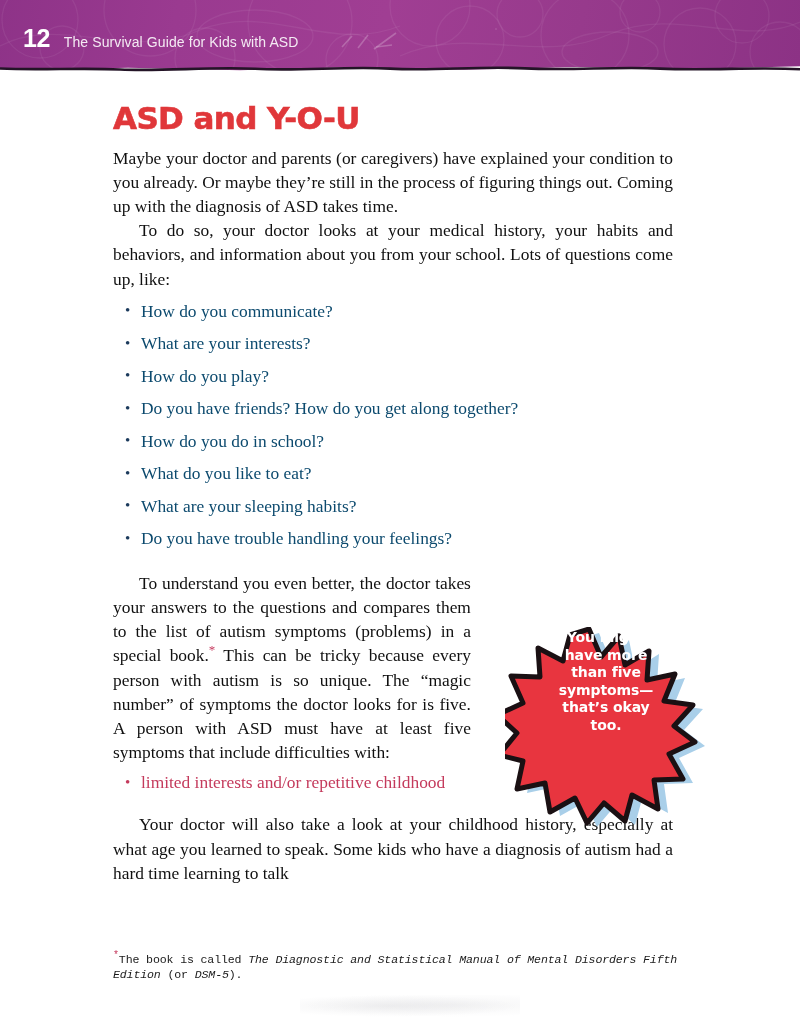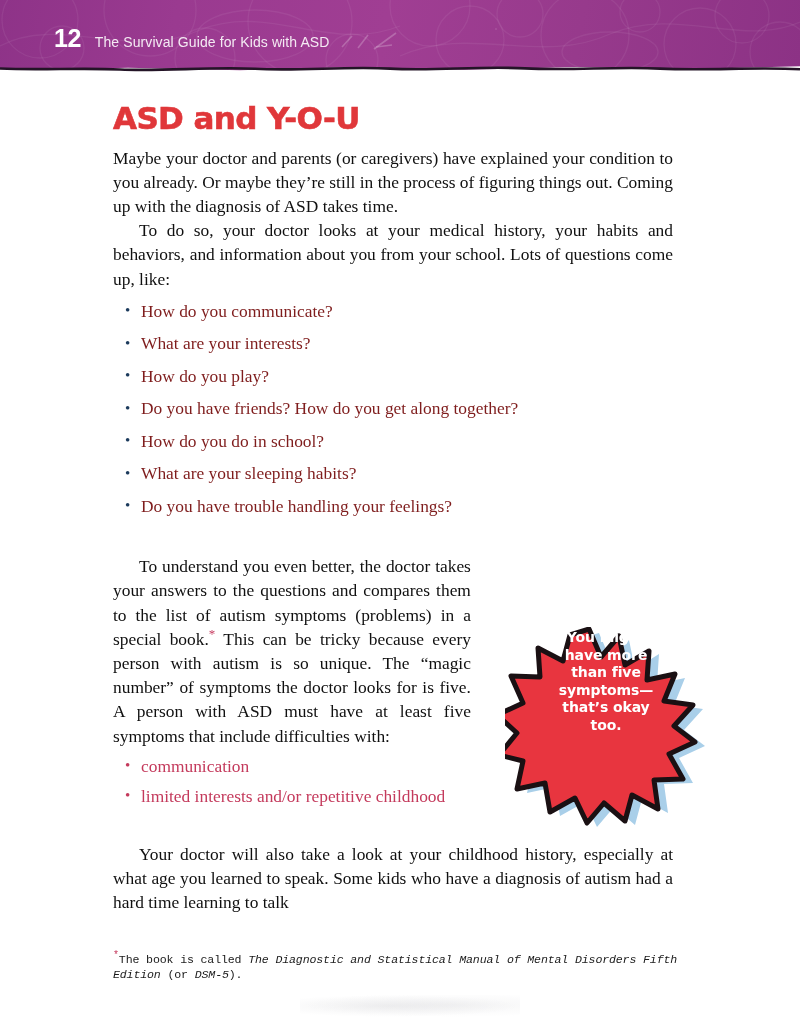--- a/index.html
+++ b/index.html
@@ -54,21 +54,21 @@
     width: 800px; height: 72px;
     pointer-events: none;
   }
   .header-dark-edge path {
     fill: none;
     stroke: #241427;
     stroke-width: 2.6;
   }
   .header-inner {
     position: absolute;
-    left: 54px;
+    left: 23px;
     top: 26px;
     display: flex;
     align-items: baseline;
     gap: 14px;
     z-index: 4;
   }
   .page-number {
     font-family: "Liberation Sans", sans-serif;
     font-weight: bold;
     font-size: 25px;
@@ -122,21 +122,21 @@
   p.body-text {
     font-family: "Liberation Serif", serif;
     font-size: 17.4px;
     line-height: 24.2px;
     color: #101010;
     margin: 0;
     text-align: justify;
     -webkit-hyphens: manual;
     hyphens: manual;
   }
-  p.body-text.indent { text-indent: 26px; margin-top: 16px; }
+  p.body-text.indent { text-indent: 26px; }
 
   .footnote-ref {
     color: #c63a5e;
     font-size: 13px;
     vertical-align: super;
     line-height: 0;
   }
 
   
   ul.q-list, ul.diff-list {
@@ -145,21 +145,21 @@
     padding: 0;
   }
   ul.q-list li, ul.diff-list li {
     position: relative;
     padding-left: 28px;
     font-family: "Liberation Serif", serif;
     font-size: 17.4px;
     line-height: 22px;
     margin-bottom: 10.5px;
   }
-  ul.q-list li { color: #7f1d1d; }
+  ul.q-list li { color: #0c4a6e; }
   ul.diff-list li { color: #c43a5c; }
   ul.q-list li::before,
   ul.diff-list li::before {
     content: "\2022";
     position: absolute;
     left: 12px;
     top: -0.5px;
     font-size: 15px;
   }
   ul.q-list li::before { color: #1b3a5c; }
@@ -315,32 +315,32 @@
     <p class="body-text">Maybe your doctor and parents (or caregivers) have explained your condition to you already. Or maybe they’re still in the process of figuring things out. Coming up with the diagnosis of ASD takes time.</p>
 
     <p class="body-text indent" style="margin-top:0;">To do so, your doctor looks at your medical history, your habits and behaviors, and information about you from your school. Lots of questions come up, like:</p>
 
     <ul class="q-list">
       <li>How do you communicate?</li>
       <li>What are your interests?</li>
       <li>How do you play?</li>
       <li>Do you have friends? How do you get along together?</li>
       <li>How do you do in school?</li>
+      <li>What do you like to eat?</li>
       <li>What are your sleeping habits?</li>
       <li>Do you have trouble handling your feelings?</li>
     </ul>
 
     <div class="para-gap"></div>
 
     <div class="burst-float"></div>
 
     <p class="body-text indent"><span>To understand you even better, the doctor takes your answers to the questions and compares them to the list of autism symptoms (problems) in a special book.</span><span class="footnote-ref">*</span><span> This can be tricky because every person with autism is so unique. The “magic number” of symptoms the doctor looks for is five. A person with ASD must have at least five symptoms that include difficulties with:</span></p>
 
     <ul class="diff-list">
-      <li>communication</li>
       <li>limited interests and/or repetitive childhood</li>
     </ul>
 
     <div class="para-gap"></div>
 
     <p class="body-text indent">Your doctor will also take a look at your childhood history, especially at what age you learned to speak. Some kids who have a diagnosis of autism had a hard time learning to talk</p>
 
   </div>
 
   <div class="footnote">

